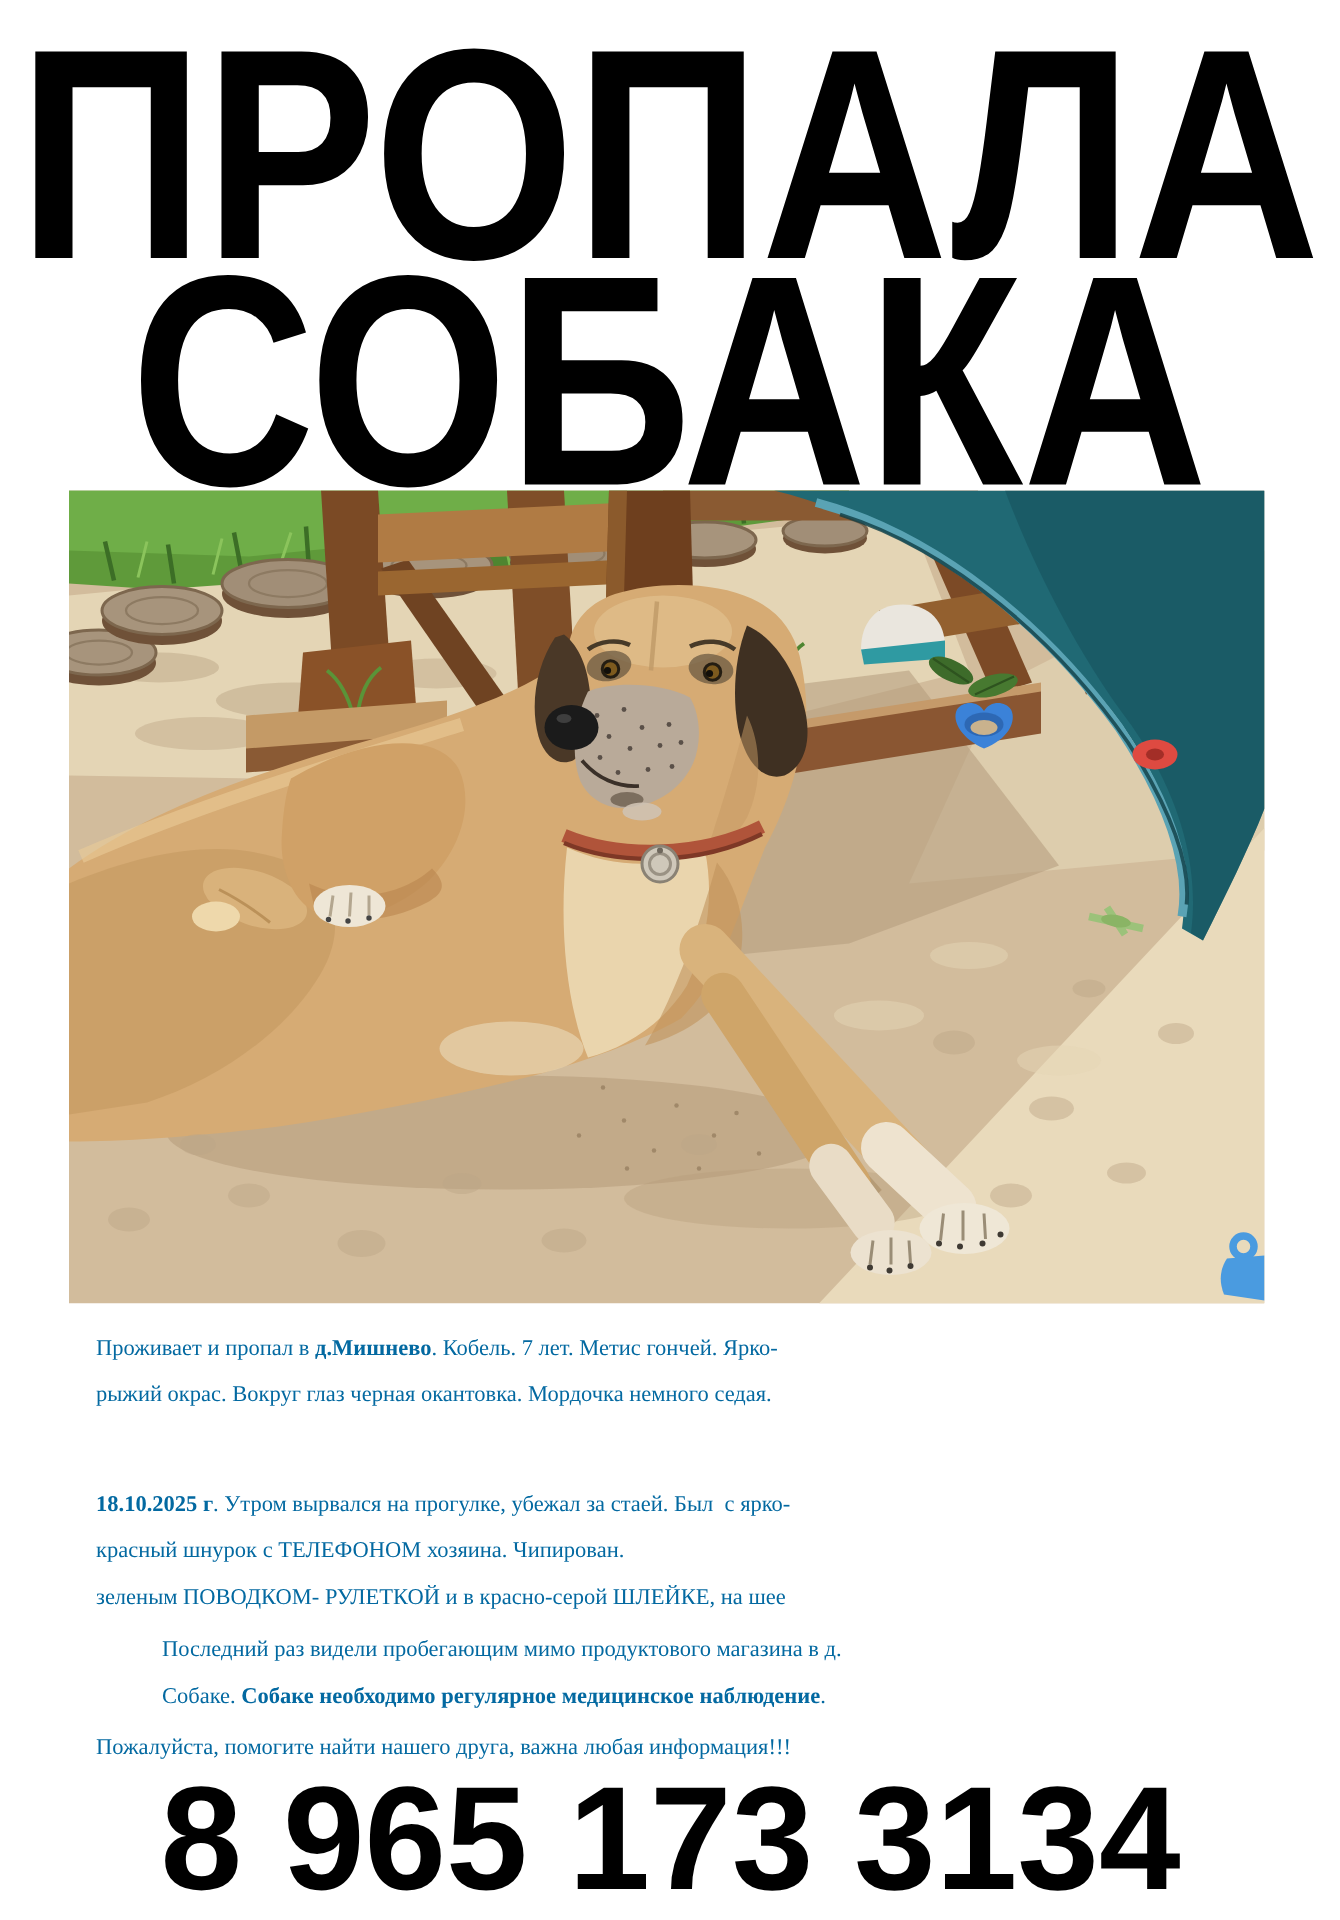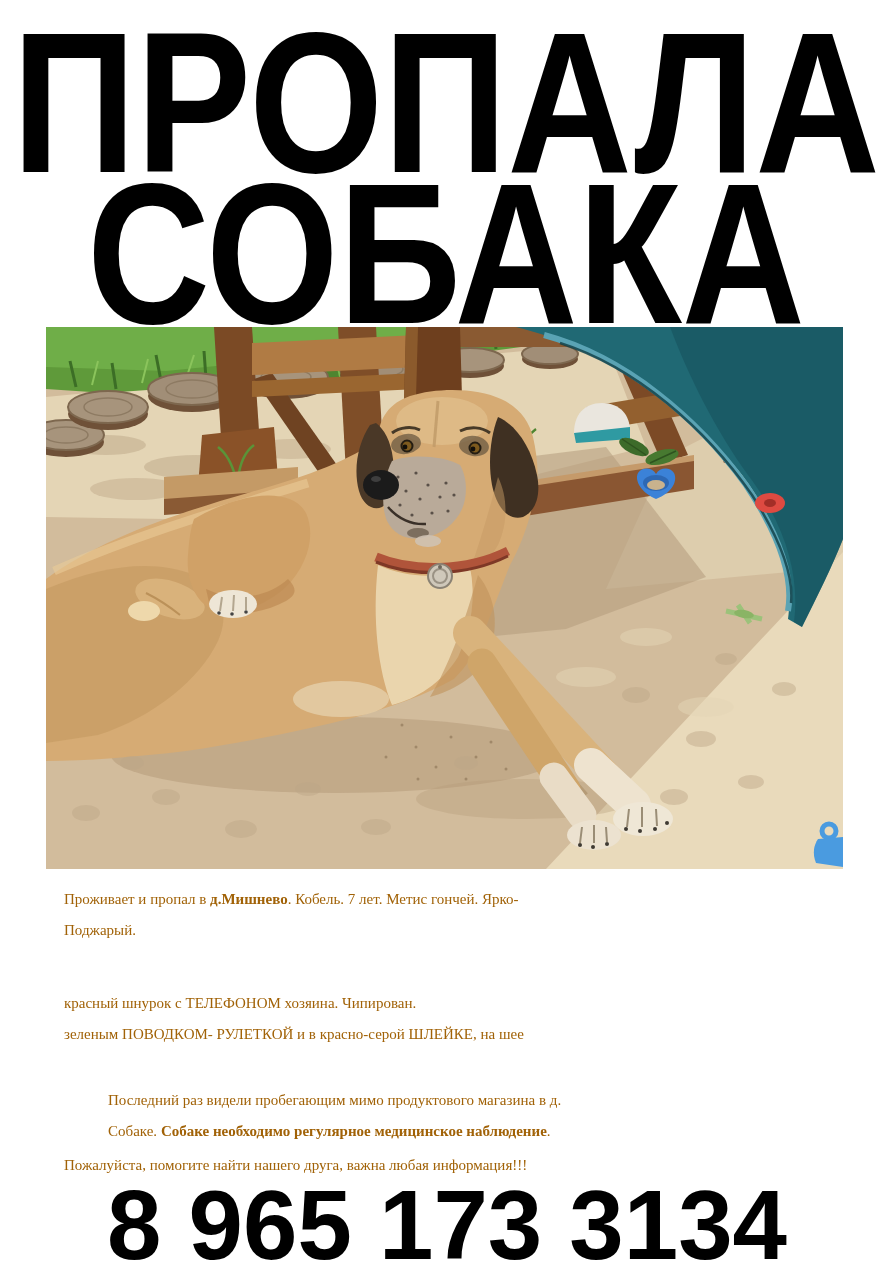--- a/index.html
+++ b/index.html
@@ -1,17 +1,17 @@
 <!DOCTYPE html>
 <html><head>
 <meta charset="utf-8">
 <style>
   html,body{margin:0;padding:0;background:#ffffff;}
   #poster{position:relative;width:893px;height:1280px;background:#fff;overflow:hidden;
-          font-family:"Liberation Serif",serif;color:#a16207;}
+          font-family:"Liberation Serif",serif;color:#0369a1;}
   .title-svg{position:absolute;left:0;top:0;}
   .title-svg text{font-family:"Liberation Sans",sans-serif;font-weight:700;fill:#000;}
   .photo{position:absolute;left:46px;top:327px;width:797px;height:542px;}
   .photo svg{display:block;}
   .para{position:absolute;left:64px;width:805px;font-size:15px;line-height:31px;}
   .para .line{white-space:pre;}
   .para b{font-weight:bold;}
   .p1{top:884px;} .p2{top:988px;} .p3{top:1085px;margin-left:44px;} .p4{top:1150px;}
   .phone-svg{position:absolute;left:0;top:1183px;}
   .phone-svg text{font-family:"Liberation Sans",sans-serif;font-weight:700;fill:#000;}
@@ -290,24 +290,25 @@
             <ellipse cx="600" cy="310" rx="26" ry="9"></ellipse>
             <ellipse cx="660" cy="380" rx="28" ry="10"></ellipse>
         </g>
       </g>
     </svg>
   </div>
 
   <div>
     <div class="para p1">
       <div class="line"><span>Проживает и пропал в </span><b>д.Мишнево</b><span>. Кобель. 7 лет. Метис гончей. Ярко-</span></div>
-      <div class="line"><span>Поджарый.</span></div>
+      <div class="line"><span>рыжий окрас. Вокруг глаз черная окантовка. Мордочка немного седая.</span></div>
     </div>
 
     <div class="para p2">
+      <div class="line"><b>18.10.2025 г</b><span>. Утром вырвался на прогулке, убежал за стаей. Был&nbsp; с ярко-</span></div>
       <div class="line"><span>красный шнурок с ТЕЛЕФОНОМ хозяина. Чипирован.</span></div>
       <div class="line"><span>зеленым ПОВОДКОМ- РУЛЕТКОЙ и в красно-серой ШЛЕЙКЕ, на шее</span></div>
     </div>
 
     <div class="para p3">
       <div class="line"><span>Последний раз видели пробегающим мимо продуктового магазина в д.</span></div>
       <div class="line"><span>Собаке. </span><b>Собаке необходимо регулярное медицинское наблюдение</b><span>.</span></div>
     </div>
 
     <div class="para p4">

